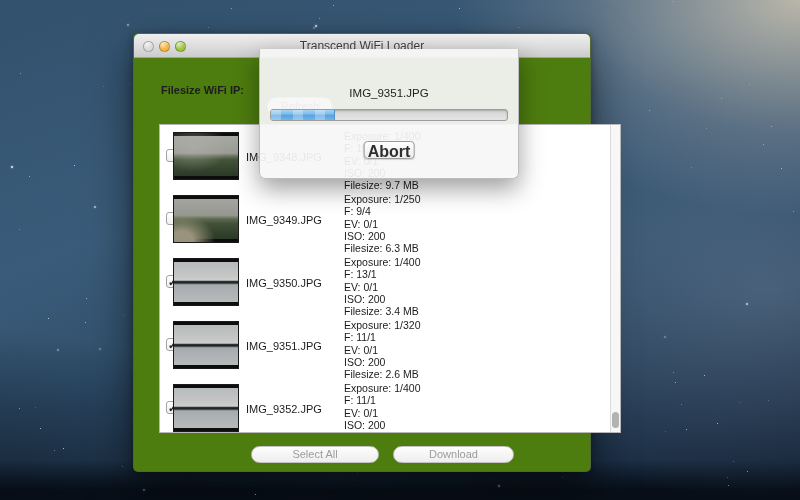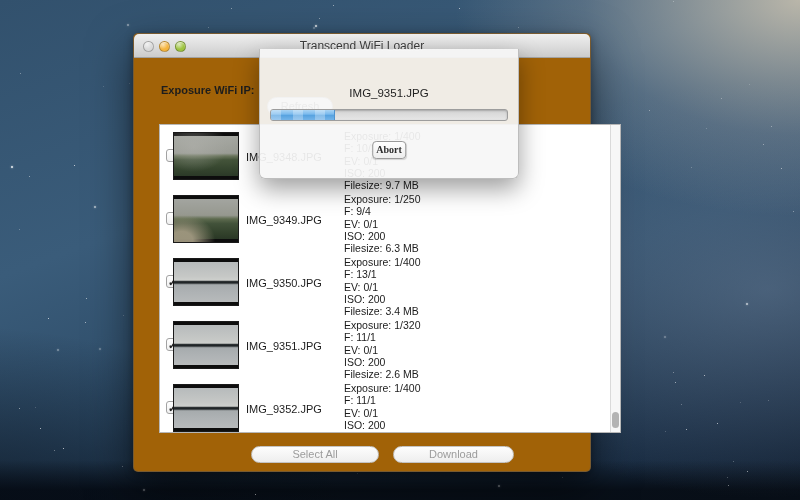--- a/index.html
+++ b/index.html
@@ -14,21 +14,21 @@
       radial-gradient(ellipse 520px 320px at 96% 58%, rgba(135,155,180,0.38), transparent 65%),
       radial-gradient(ellipse 700px 380px at -8% 112%, rgba(4,10,20,0.85), transparent 62%),
       linear-gradient(180deg, transparent 92%, rgba(6,12,20,0.9) 98%),
       linear-gradient(160deg, #32516d 0%, #3a5c7a 35%, #2d4b67 60%, #1a2e45 85%, #101e30 100%);
   }
   .star { position:absolute; background:#fff; border-radius:50%; }
 
   
   #app-window {
     position:absolute; left:133px; top:33px; width:458px; height:439px;
-    background:#a16207; border:1px solid #55555588; border-radius:5px;
+    background:#4d7c0f; border:1px solid #55555588; border-radius:5px;
     box-shadow:0 18px 45px rgba(0,0,0,0.55), 0 2px 8px rgba(0,0,0,0.35);
   }
   #title-bar {
     position:absolute; left:0; top:0; right:0; height:24px;
     background:linear-gradient(180deg,#efefef 0%,#dcdcdc 55%,#cccccc 100%);
     border-bottom:1px solid #a2a2a2; border-radius:5px 5px 0 0;
   }
   #window-title {
     position:absolute; left:0; right:0; top:5px; text-align:center;
     font-size:12px; color:#3c3c3c; text-shadow:0 1px 0 rgba(255,255,255,0.65);
@@ -112,21 +112,21 @@
     position:absolute; left:0; top:0; bottom:0; border-radius:2px 0 0 2px;
     background:
       repeating-linear-gradient(90deg, rgba(255,255,255,0.28) 0 10px, rgba(255,255,255,0) 10px 22px),
       linear-gradient(180deg,#a9d3f3 0%,#7cbbee 40%,#58a3e0 55%,#74b4e9 100%);
     border-right:1px solid #4f93cf;
   }
   #abort-button {
     position:absolute; left:50%; top:92px; transform:translateX(-50%);
     padding:1px 3px 2px; height:18px;
     background:linear-gradient(180deg,#ffffff,#ededed); border:1px solid #9a9a9a; border-radius:4px;
-    font-size:10px; font-weight:bold; color:#2e2e2e; box-shadow:0 1px 1px rgba(0,0,0,0.15);font-family:Liberation Serif, serif;
+    font-size:16px; font-weight:bold; color:#2e2e2e; box-shadow:0 1px 1px rgba(0,0,0,0.15);
   }
 </style>
 </head>
 <body>
 
 <div id="wallpaper">
     <div class="star" style="height: 1px; width: 1px; left: 414px; top: 455px; opacity: 0.7;"></div>
     <div class="star" style="height: 1px; width: 1px; left: 550px; top: 259px; opacity: 0.35;"></div>
     <div class="star" style="height: 1px; width: 1px; left: 180px; top: 143px; opacity: 0.9;"></div>
     <div class="star" style="height: 1px; width: 1px; left: 535px; top: 180px; opacity: 0.42;"></div>
@@ -260,21 +260,21 @@
 
 <div id="app-window">
 
   <div id="title-bar">
     <span class="traffic" id="tl-close" style="background: radial-gradient(circle at 35% 28%, rgba(255, 255, 255, 0.65), rgba(255, 255, 255, 0) 55%), rgb(217, 217, 217);"></span>
     <span class="traffic" id="tl-min" style="background: radial-gradient(circle at 35% 28%, rgba(255, 255, 255, 0.65), rgba(255, 255, 255, 0) 55%), rgb(245, 180, 61);"></span>
     <span class="traffic" id="tl-zoom" style="background: radial-gradient(circle at 35% 28%, rgba(255, 255, 255, 0.65), rgba(255, 255, 255, 0) 55%), rgb(158, 196, 62);"></span>
     <div id="window-title">Transcend WiFi Loader</div>
   </div>
 
-  <div class="form-label" id="ip-label">Exposure WiFi IP:</div>
+  <div class="form-label" id="ip-label">Filesize WiFi IP:</div>
   <div id="refresh-button">Refresh</div>
 
   <div class="form-label" id="list-label">Select images to download:</div>
 
   <div id="image-list">
     <div id="rows-container">
   <div class="row">
     <span class="cb"></span>
     <span class="thumb thumb-forest"></span>
     <span class="fname">IMG_9348.JPG</span>

